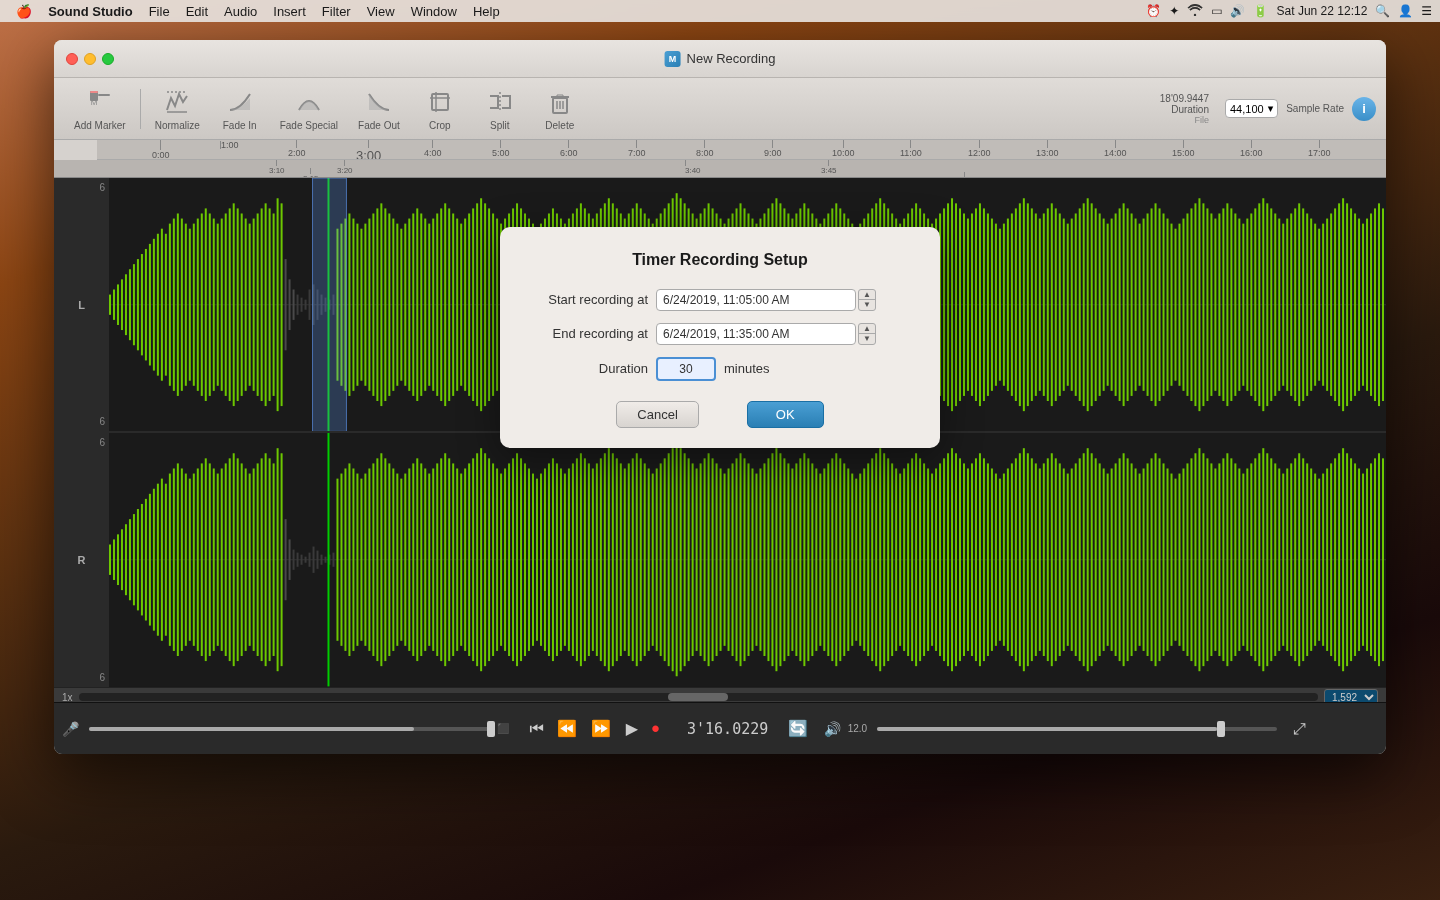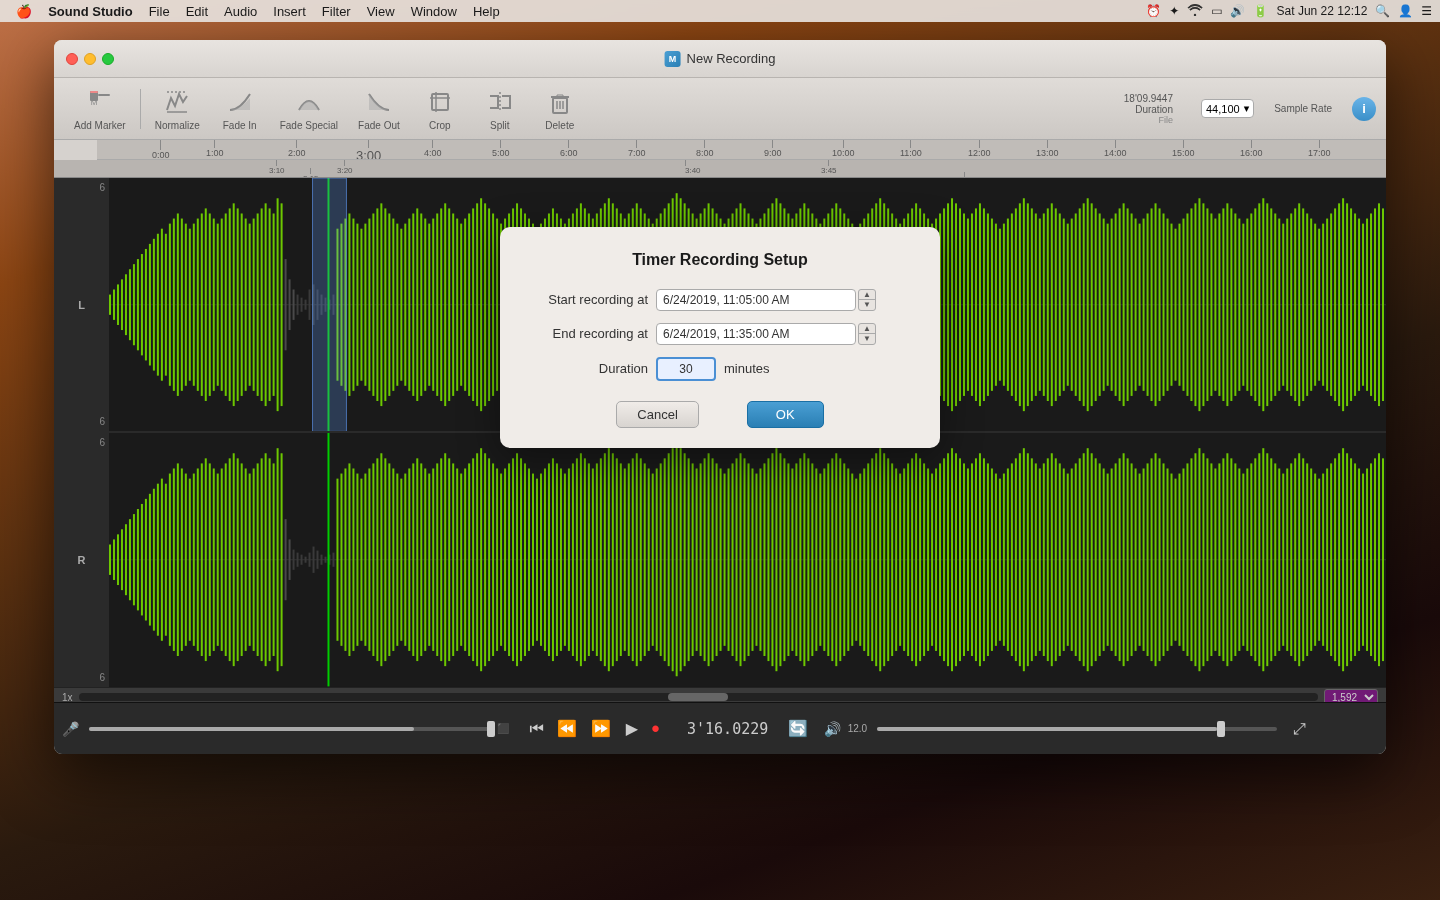--- a/index.html
+++ b/index.html
@@ -144,21 +144,21 @@
     }
     .toolbar-btn-label {
       font-size: 10px;
       color: #555;
       margin-top: 2px;
     }
     .toolbar-spacer { flex: 1; }
     .toolbar-right {
       display: flex;
       align-items: center;
-      gap: 20px;
+      gap: 8px;
       margin-left: auto;
     }
     .duration-display {
       display: flex;
       flex-direction: column;
       align-items: flex-end;
       font-size: 10px;
       color: #555;
       margin-right: 8px;
     }
@@ -412,21 +412,21 @@
     .zoom-scroll-thumb {
       position: absolute;
       left: 50%;
       transform: translateX(-50%);
       width: 60px;
       height: 8px;
       background: #666;
       border-radius: 4px;
     }
     .zoom-select {
-      background: #701a75;
+      background: #0c4a6e;
       border: 1px solid #666;
       color: #ccc;
       font-size: 10px;
       border-radius: 3px;
       padding: 1px 3px;
     }
   </style>
 </head>
 <body>
 
@@ -587,21 +587,21 @@
     </div>
 
     <div class="timeline-ruler" style="background:#c0bcb8;">
       <div style="display:flex;align-items:flex-end;height:100%;padding-left:55px;position:relative;overflow:hidden;">
 
         <div style="display:flex;height:100%;position:absolute;left:55px;right:0;top:0;">
           <div style="position:absolute;left:0px;top:0;display:flex;flex-direction:column;align-items:center;">
             <div style="width:1px;height:10px;background:#888;"></div>
             <span style="font-size:9px;color:#555;">0:00</span>
           </div>
-          <div style="position:absolute;left:54px;top:0;display:flex;flex-direction:column;align-items:center;">
+          <div style="position:absolute;left:68px;top:0;display:flex;flex-direction:row;align-items:center;">
             <div style="width:1px;height:8px;background:#888;"></div>
             <span style="font-size:9px;color:#555;">1:00</span>
           </div>
           <div style="position:absolute;left:136px;top:0;display:flex;flex-direction:column;align-items:center;">
             <div style="width:1px;height:8px;background:#888;"></div>
             <span style="font-size:9px;color:#555;">2:00</span>
           </div>
           <div style="position:absolute;left:204px;top:0;display:flex;flex-direction:column;align-items:center;">
             <div style="width:1px;height:8px;background:#888;"></div>
             <span style="font-size:13px;color:#555;">3:00</span>

